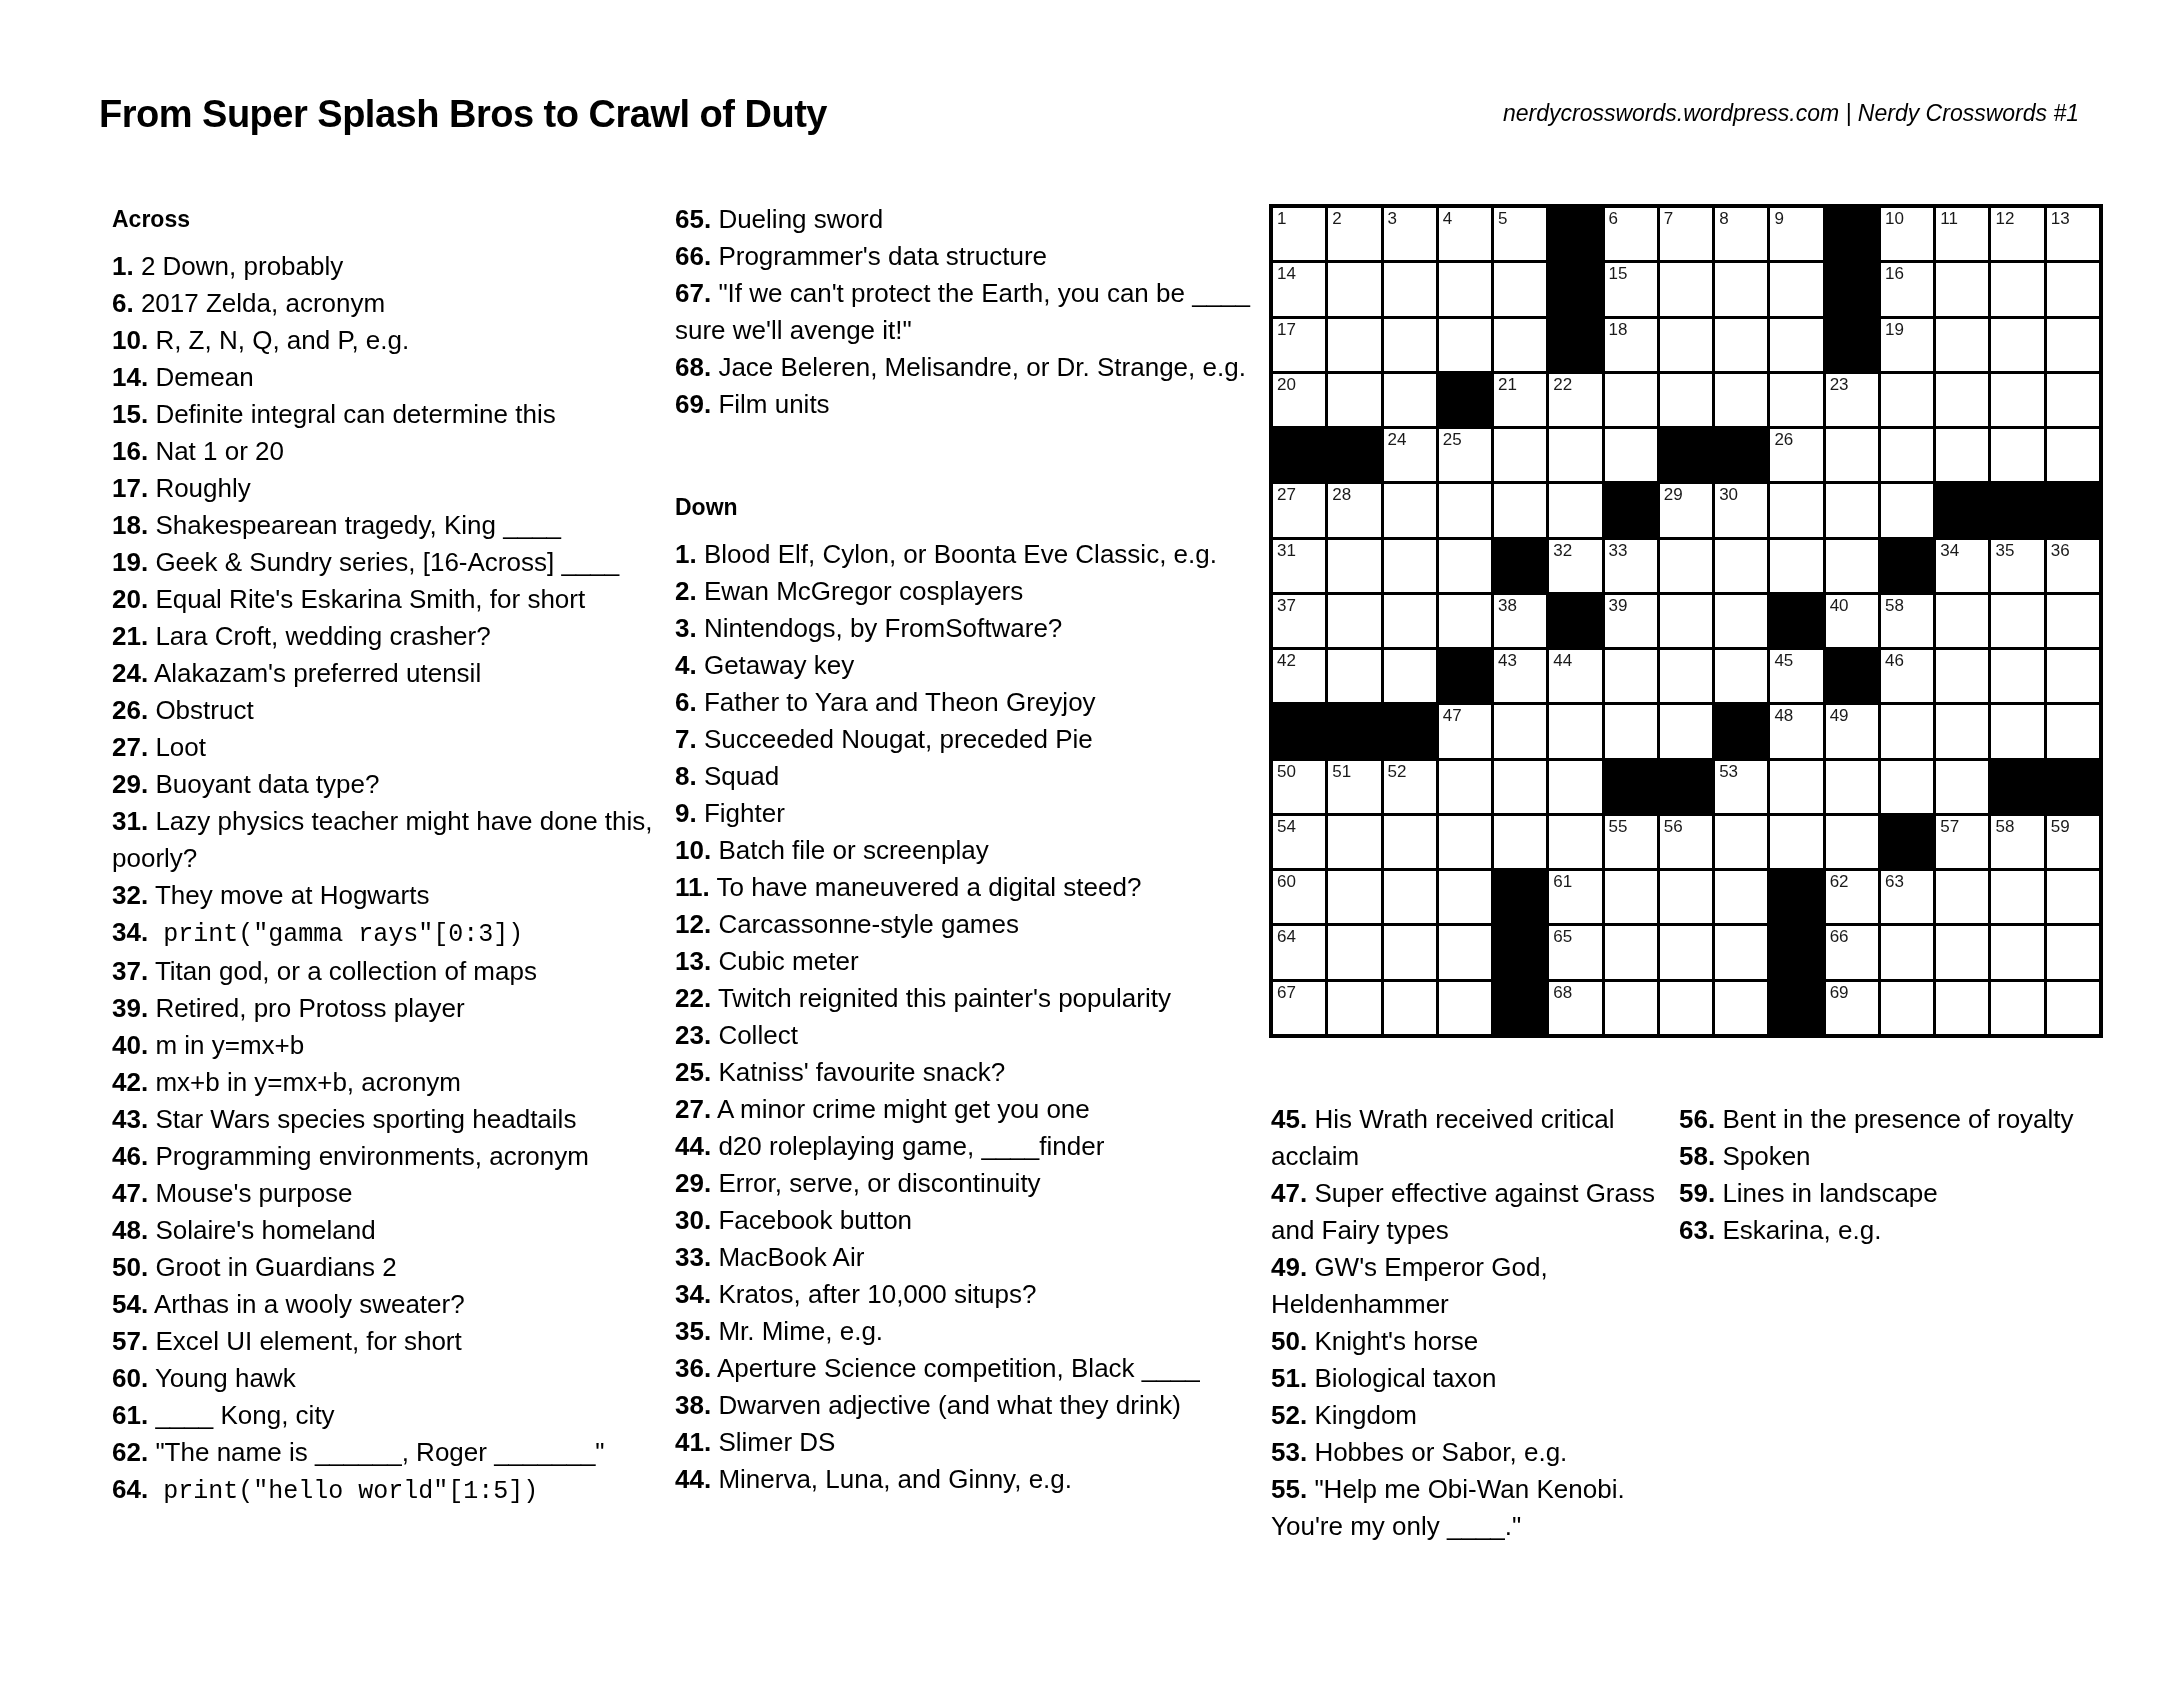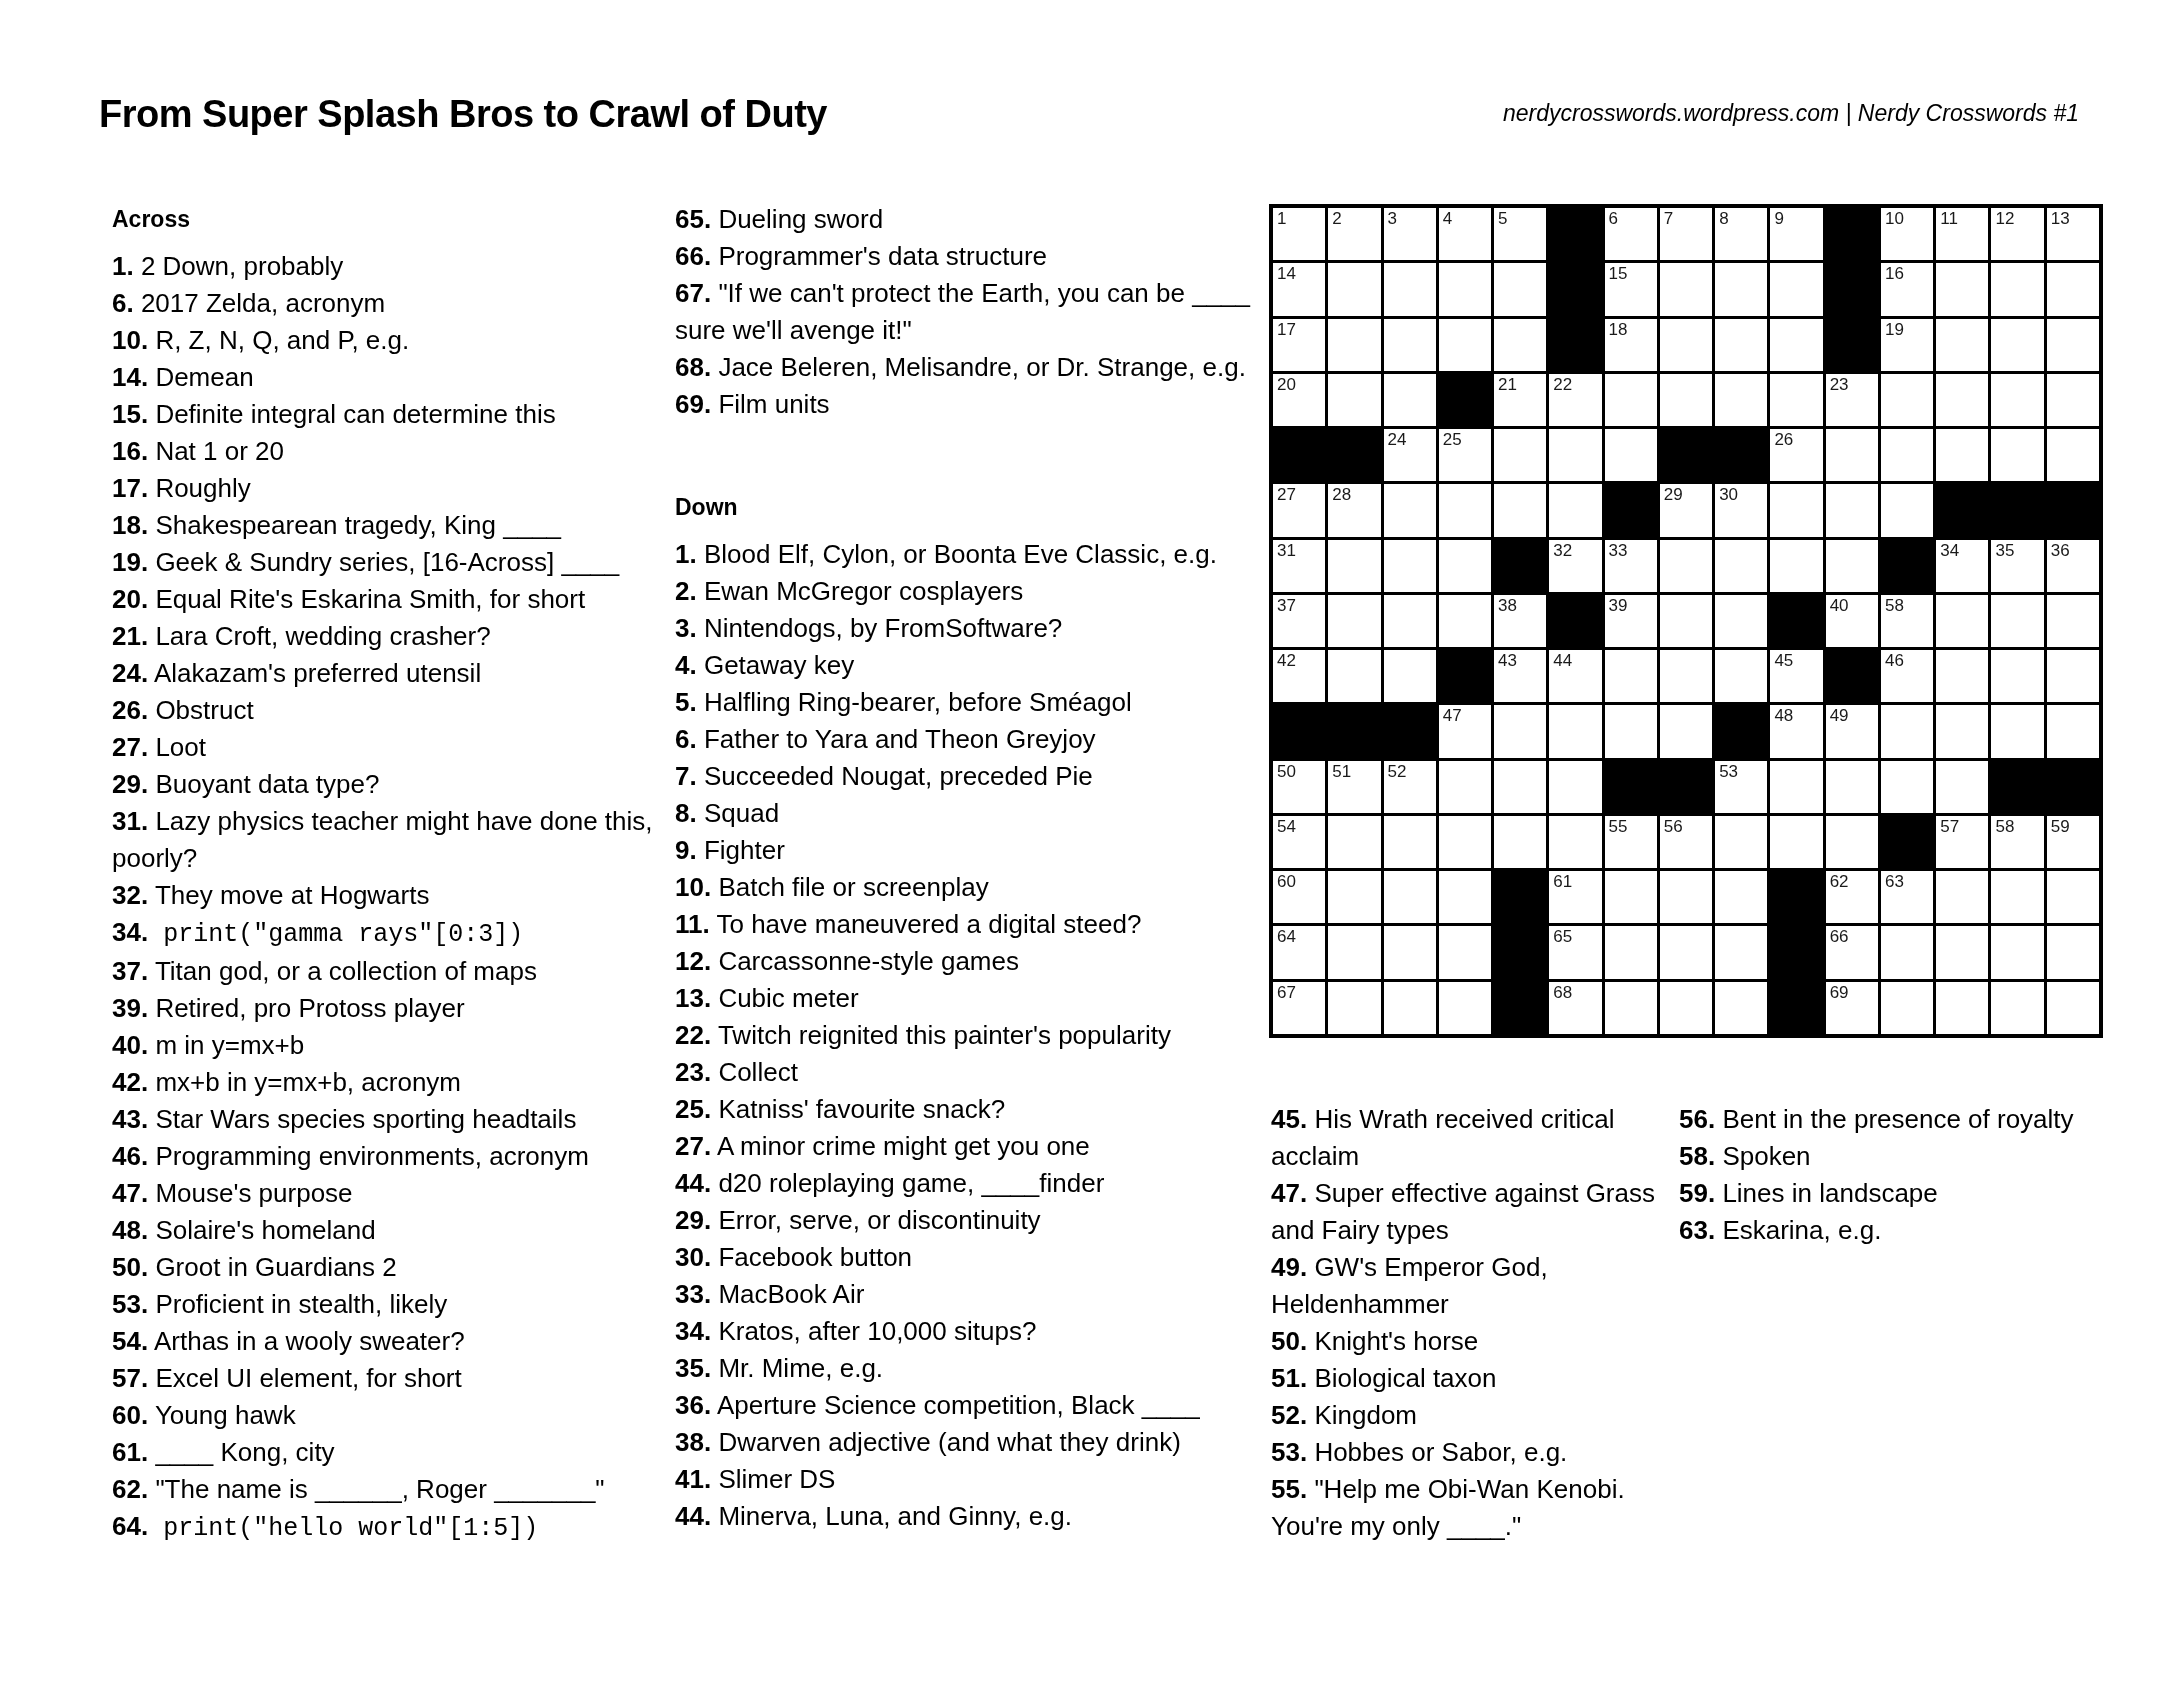--- a/index.html
+++ b/index.html
@@ -57,21 +57,20 @@
       <div class="clue"><b>34.</b><span class="mono"> print("gamma rays"[0:3])</span></div>
       <div class="clue"><b>37.</b><span> Titan god, or a collection of maps</span></div>
       <div class="clue"><b>39.</b><span> Retired, pro Protoss player</span></div>
       <div class="clue"><b>40.</b><span> m in y=mx+b</span></div>
       <div class="clue"><b>42.</b><span> mx+b in y=mx+b, acronym</span></div>
       <div class="clue"><b>43.</b><span> Star Wars species sporting headtails</span></div>
       <div class="clue"><b>46.</b><span> Programming environments, acronym</span></div>
       <div class="clue"><b>47.</b><span> Mouse's purpose</span></div>
       <div class="clue"><b>48.</b><span> Solaire's homeland</span></div>
       <div class="clue"><b>50.</b><span> Groot in Guardians 2</span></div>
-      <div class="clue"><b>53.</b><span> Proficient in stealth, likely</span></div>
       <div class="clue"><b>54.</b><span> Arthas in a wooly sweater?</span></div>
       <div class="clue"><b>57.</b><span> Excel UI element, for short</span></div>
       <div class="clue"><b>60.</b><span> Young hawk</span></div>
       <div class="clue"><b>61.</b><span> ____ Kong, city</span></div>
       <div class="clue"><b>62.</b><span> "The name is ______, Roger _______"</span></div>
       <div class="clue"><b>64.</b><span class="mono"> print("hello world"[1:5])</span></div>
     </div>
 </div>
 
 <div class="clue-col col2">
@@ -81,21 +80,20 @@
       <div class="clue"><b>67.</b><span> "If we can't protect the Earth, you can be ____ sure we'll avenge it!"</span></div>
       <div class="clue"><b>68.</b><span> Jace Beleren, Melisandre, or Dr. Strange, e.g.</span></div>
       <div class="clue"><b>69.</b><span> Film units</span></div>
     </div>
   <div class="section-h down-h">Down</div>
   <div>
       <div class="clue"><b>1.</b><span> Blood Elf, Cylon, or Boonta Eve Classic, e.g.</span></div>
       <div class="clue"><b>2.</b><span> Ewan McGregor cosplayers</span></div>
       <div class="clue"><b>3.</b><span> Nintendogs, by FromSoftware?</span></div>
       <div class="clue"><b>4.</b><span> Getaway key</span></div>
-      <div class="clue"><b>5.</b><span> Halfling Ring-bearer, before Sméagol</span></div>
       <div class="clue"><b>6.</b><span> Father to Yara and Theon Greyjoy</span></div>
       <div class="clue"><b>7.</b><span> Succeeded Nougat, preceded Pie</span></div>
       <div class="clue"><b>8.</b><span> Squad</span></div>
       <div class="clue"><b>9.</b><span> Fighter</span></div>
       <div class="clue"><b>10.</b><span> Batch file or screenplay</span></div>
       <div class="clue"><b>11.</b><span> To have maneuvered a digital steed?</span></div>
       <div class="clue"><b>12.</b><span> Carcassonne-style games</span></div>
       <div class="clue"><b>13.</b><span> Cubic meter</span></div>
       <div class="clue"><b>22.</b><span> Twitch reignited this painter's popularity</span></div>
       <div class="clue"><b>23.</b><span> Collect</span></div>

